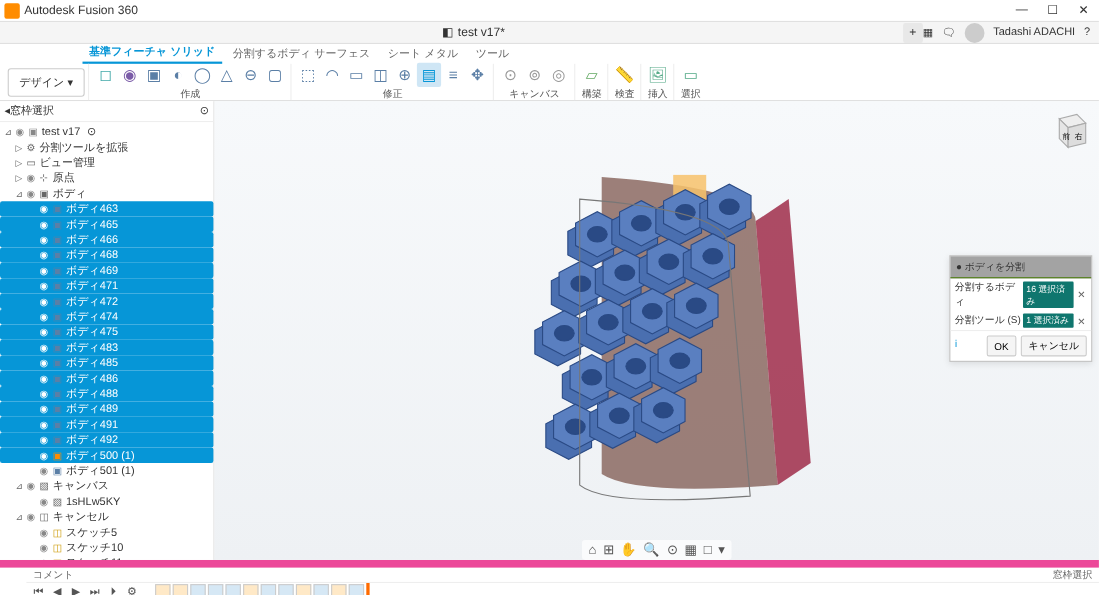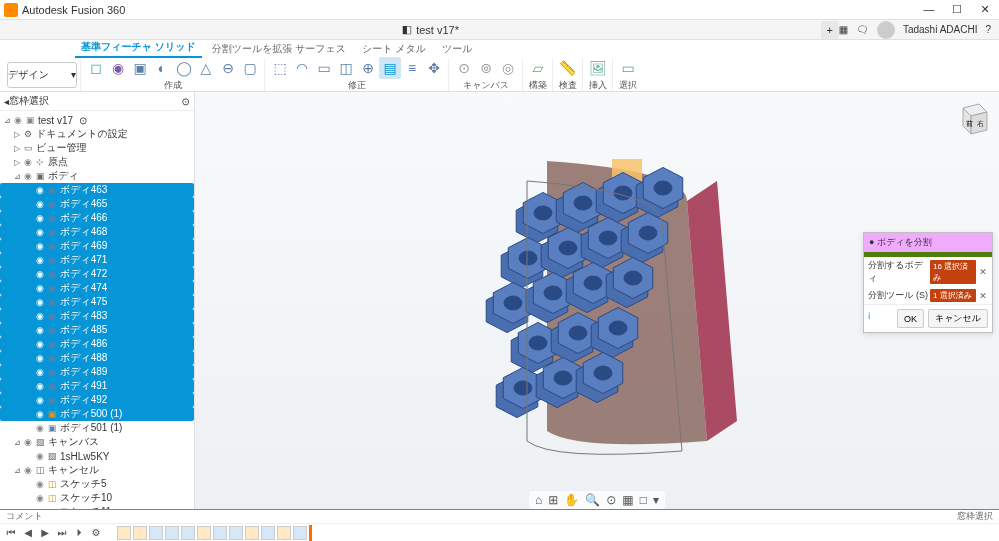--- a/index.html
+++ b/index.html
@@ -21,21 +21,21 @@
   
   .ribbontabs { display: flex; align-items: end; height: 18px; padding-left: 75px; gap: 4px; font-size: 10px; background: #fff; }
   .ribbontabs .rtab { padding: 2px 6px; color: #666; }
   .ribbontabs .rtab.active { color: #0696d7; border-bottom: 2px solid #0696d7; font-weight: bold; }
 
   
   .toolbar { display: flex; align-items: center; height: 34px; border-bottom: 1px solid #ddd; background: #fff; padding: 0 4px; gap: 1px; }
   .tool-group { display: flex; align-items: center; gap: 1px; padding: 0 3px; border-right: 1px solid #eee; height: 100%; }
   .tool-group.last { border-right: none; }
   .toolbtn { width: 22px; height: 22px; display: flex; align-items: center; justify-content: center; border-radius: 2px; font-size: 14px; }
-  .design-btn { width: 70px; height: 26px; background: #fff; border: 1px solid #ccc; border-radius: 3px; display: flex; align-items: center; justify-content: space-between; font-size: 10px; gap: 3px; }
+  .design-btn { width: 70px; height: 26px; background: #fff; border: 1px solid #ccc; border-radius: 3px; display: flex; align-items: center; justify-content: center; font-size: 10px; gap: 3px; }
   .group-label { font-size: 9px; color: #555; text-align: center; }
 
   
   .main { display: flex; height: 417px; position: relative; }
   .browser { width: 195px; border-right: 1px solid #e0e0e0; overflow: hidden; background: #fff; font-size: 10px; display: flex; flex-direction: column; }
   .browser-head { display: flex; align-items: center; padding: 2px 4px; border-bottom: 1px solid #eee; }
   .browser-head .title { flex: 1; }
   .tree { overflow-y: auto; flex: 1; padding: 2px 0; }
   .tnode { display: flex; align-items: center; height: 14px; padding-left: 4px; gap: 2px; white-space: nowrap; }
   .tnode .arrow { width: 8px; font-size: 8px; color: #666; }
@@ -45,34 +45,34 @@
   .tnode.sel .eye { color: #fff; }
   .pad1 { padding-left: 14px; } .pad2 { padding-left: 26px; }
 
   
   .canvas { flex: 1; position: relative; background: linear-gradient(#f7f9fb, #eef1f4); }
   .viewcube { position: absolute; top: 8px; right: 8px; width: 40px; height: 40px; }
   .model { position: absolute; left: 50%; top: 50%; transform: translate(-50%, -50%); }
 
   
   .prop-panel { position: absolute; right: 6px; top: 140px; width: 130px; background: #fff; border: 1px solid #c0c0c0; box-shadow: 0 2px 6px rgba(0,0,0,0.1); font-size: 9px; }
-  .prop-head { background: #f0abfc; padding: 3px 5px; border-bottom: 5px solid #4d7c0f; }
+  .prop-head { background: #a3a3a3; padding: 3px 5px; border-bottom: 1px solid #4d7c0f; }
   .prop-row { display: flex; align-items: center; padding: 2px 4px; gap: 2px; }
   .prop-row .lbl { flex: 1; }
-  .prop-row .val { width: 46px; background: #c2410c; color: #fff; padding: 1px 3px; border-radius: 1px; font-size: 8px; }
+  .prop-row .val { width: 46px; background: #0f766e; color: #fff; padding: 1px 3px; border-radius: 1px; font-size: 8px; }
   .prop-row .x { width: 10px; text-align: center; color: #666; }
   .prop-foot { display: flex; justify-content: flex-end; gap: 4px; padding: 4px; border-top: 1px solid #eee; }
   .prop-foot button { font-size: 9px; padding: 2px 6px; background: #f5f5f5; border: 1px solid #ccc; border-radius: 2px; }
 
   
   .viewbar { position: absolute; bottom: 0; left: 50%; transform: translateX(-50%); display: flex; gap: 6px; background: rgba(255,255,255,0.7); padding: 2px 6px; border-radius: 3px; font-size: 12px; color: #555; }
   .viewbar span { cursor: default; }
 
   
-  .footer { height: 32px; border-top: 1px solid #ec4899; display: flex; flex-direction: column; }
+  .footer { height: 32px; border-top: 7px solid #ec4899; display: flex; flex-direction: column; padding-left: 24px; }
   .comment-row { height: 14px; display: flex; align-items: center; padding: 0 6px; font-size: 9px; color: #666; border-bottom: 1px solid #eee; }
   .comment-row .sp { flex: 1; }
   .timeline { height: 18px; display: flex; align-items: center; padding: 0 4px; gap: 3px; }
   .timeline .tbtn { width: 14px; font-size: 10px; text-align: center; color: #555; }
   .timeline .titem { width: 14px; height: 14px; background: #eee; border: 1px solid #ccc; display: flex; align-items: center; justify-content: center; font-size: 8px; }
   .timeline .titem.sk { background: #ffe9c7; }
   .timeline .titem.ex { background: #d6e8f5; }
   .timeline .scrub { width: 3px; height: 16px; background: #ff6b00; }
 
   .placeholder-model { width: 320px; height: 320px; position: relative; }
@@ -101,21 +101,21 @@
     <span>▦</span>
     <span>🗨</span>
     <div class="avatar"></div>
     <span>Tadashi ADACHI</span>
     <span>?</span>
   </div>
 </div>
 
 <div class="ribbontabs">
   <span class="rtab active">基準フィーチャ ソリッド</span>
-  <span class="rtab">分割ツールを拡張 サーフェス</span>
+  <span class="rtab">分割するボディ サーフェス</span>
   <span class="rtab">シート メタル</span>
   <span class="rtab">ツール</span>
 </div>
 
 <div class="toolbar">
   <div class="tool-group">
     <div class="design-btn">
       <span>デザイン</span>
         <span>▾</span>
     </div>
@@ -198,21 +198,21 @@
         <div class="tnode pad0">
           <span class="arrow">⊿</span>
           <span class="eye">◉</span>
           <span class="cube" style="color:#888">▣</span>
           <span>test v17</span>
           <span style="margin-left:4px">⊙</span>
         </div>
         <div class="tnode pad1">
           <span class="arrow">▷</span>
           <span class="cube" style="color:#666">⚙</span>
-          <span>ドキュメントの設定</span>
+          <span>分割ツールを拡張</span>
         </div>
         <div class="tnode pad1">
           <span class="arrow">▷</span>
           <span class="cube" style="color:#666">▭</span>
           <span>ビュー管理</span>
         </div>
         <div class="tnode pad1">
           <span class="arrow">▷</span>
           <span class="eye">◉</span>
           <span class="cube" style="color:#666">⊹</span>

